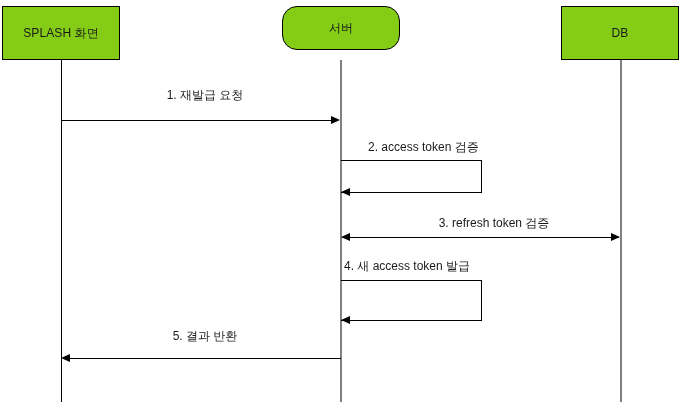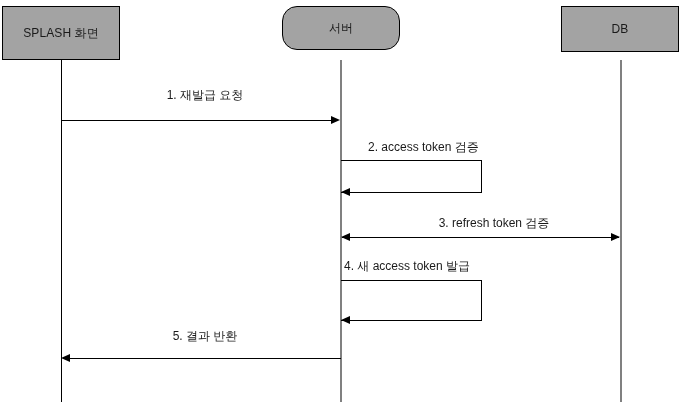--- a/index.html
+++ b/index.html
@@ -15,21 +15,21 @@
     background: #ffffff;
     overflow: hidden;
     font-family: "Liberation Sans", "DejaVu Sans", sans-serif;
   }
 
   
   .participant-box {
     position: absolute;
     box-sizing: border-box;
     border: 1px solid #000000;
-    background: #a3a3a3;
+    background: #84cc16;
     display: flex;
     align-items: center;
     justify-content: center;
   }
   .participant-label {
     font-size: 12px;
     color: #1a1a1a;
     line-height: 1;
     white-space: nowrap;
     letter-spacing: 0.1px;
@@ -97,21 +97,21 @@
 <div id="canvas">
 
   <div class="participant-box" style="left:2px; top:6px; width:118px; height:54px;">
     <span class="participant-label">SPLASH 화면</span>
   </div>
 
   <div class="participant-box" style="left:282px; top:6px; width:118px; height:44px;border-radius:15px;">
     <span class="participant-label">서버</span>
   </div>
 
-  <div class="participant-box" style="left:561px; top:6px; width:118px; height:46px;text-align:center;">
+  <div class="participant-box" style="left:561px; top:6px; width:118px; height:54px;text-align:center;">
     <span class="participant-label">DB</span>
   </div>
 
   <div class="lifeline lifeline-dark" style="left:61px; top:60px; height:342px;"></div>
 
   <div class="lifeline lifeline-gray" style="left:340px; top:60px; height:342px; width:2px;"></div>
 
   <div class="lifeline lifeline-gray" style="left:620px; top:60px; height:342px; width:2px;"></div>
 
   <div class="msg-label msg-label-center" style="left:205px; top:89px;">1. 재발급 요청</div>

